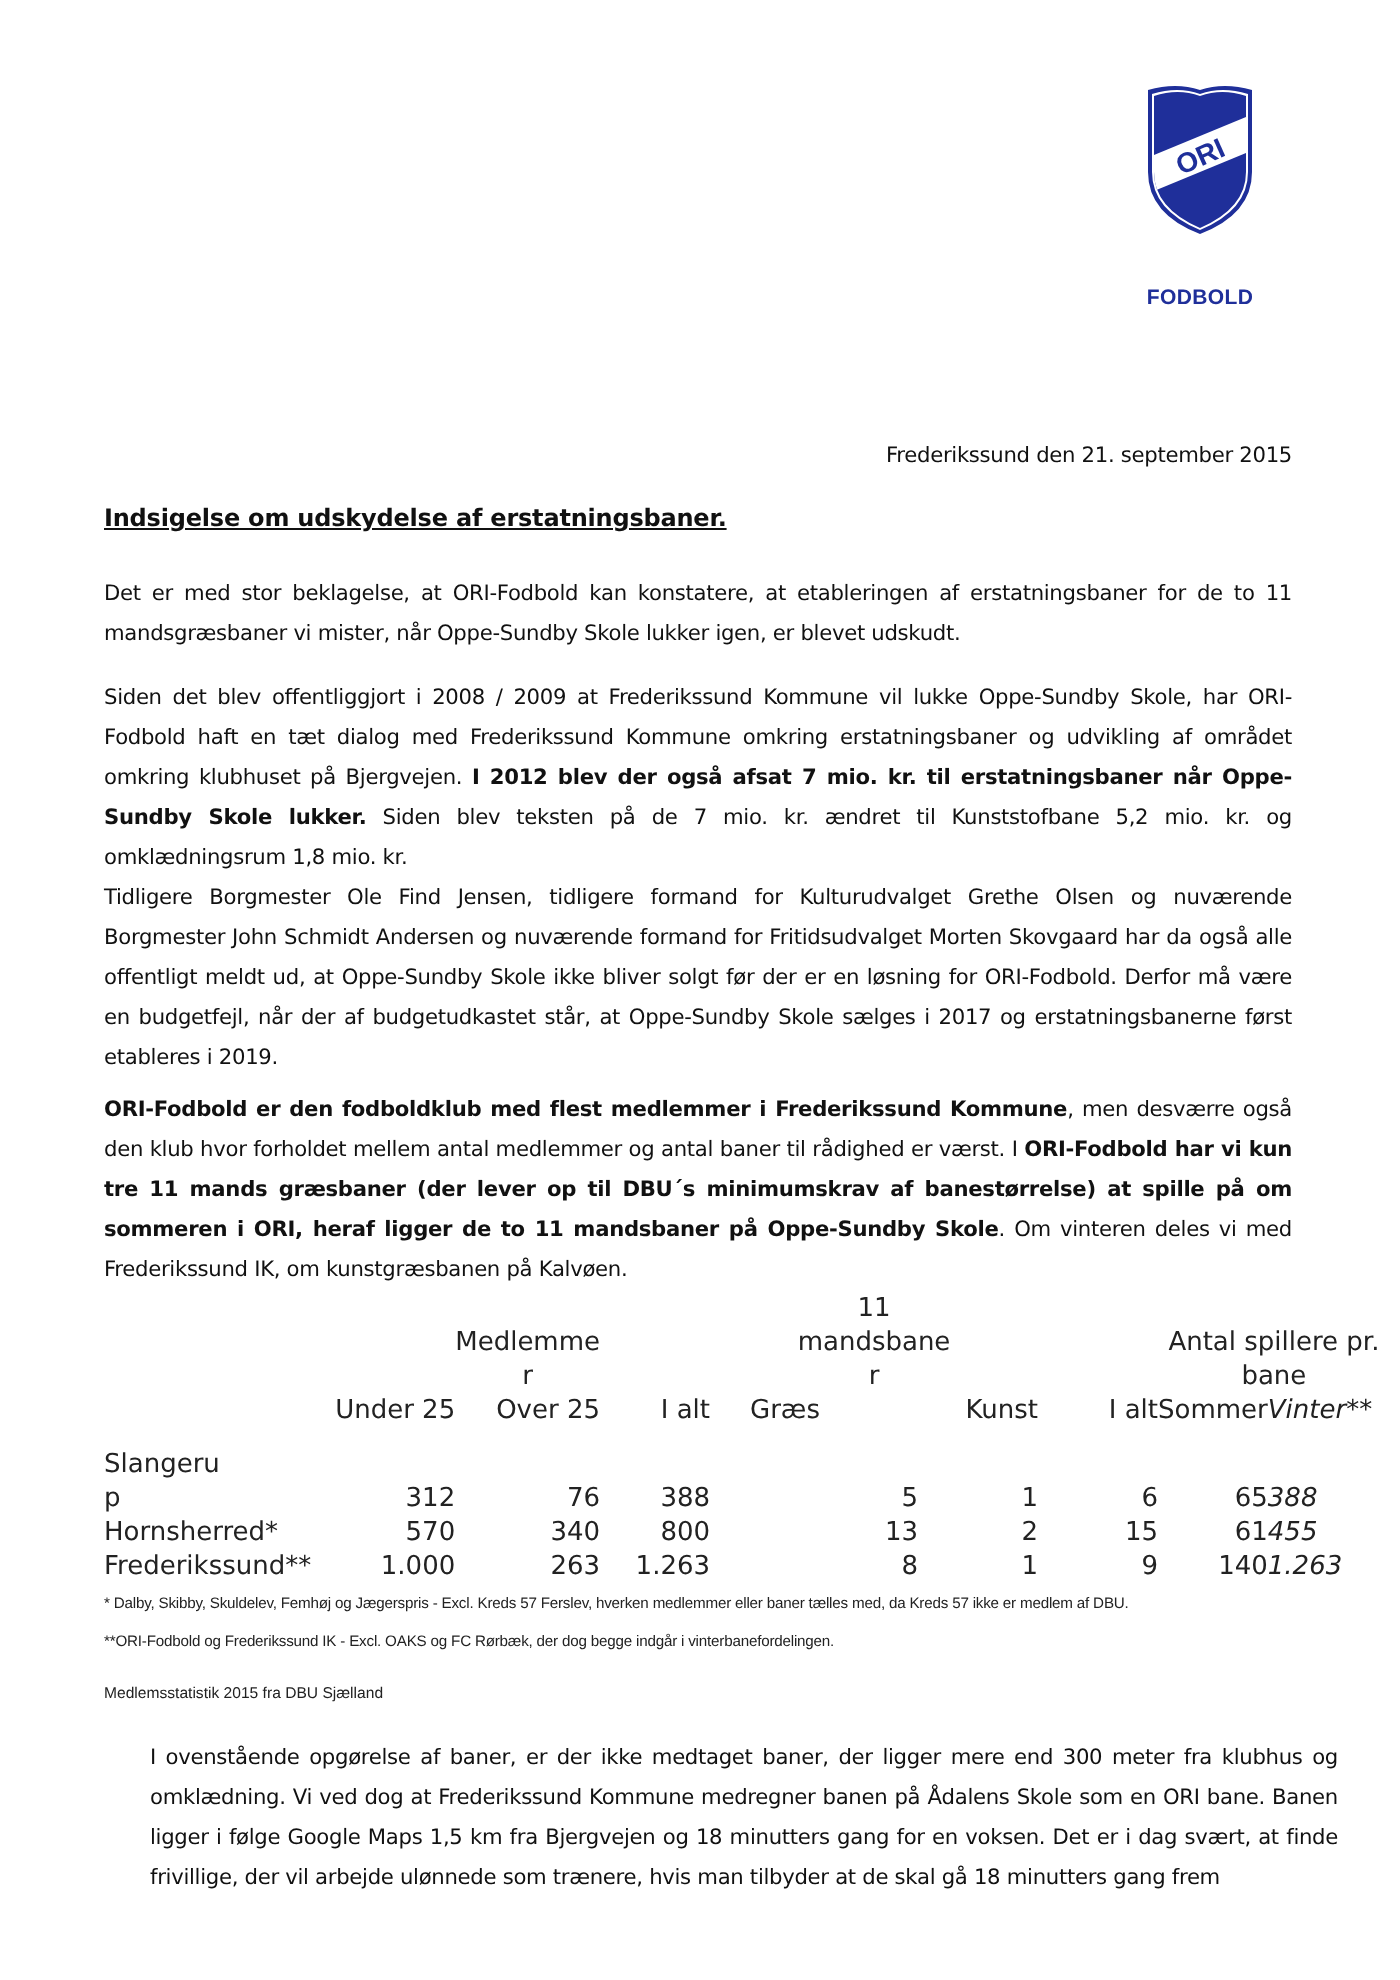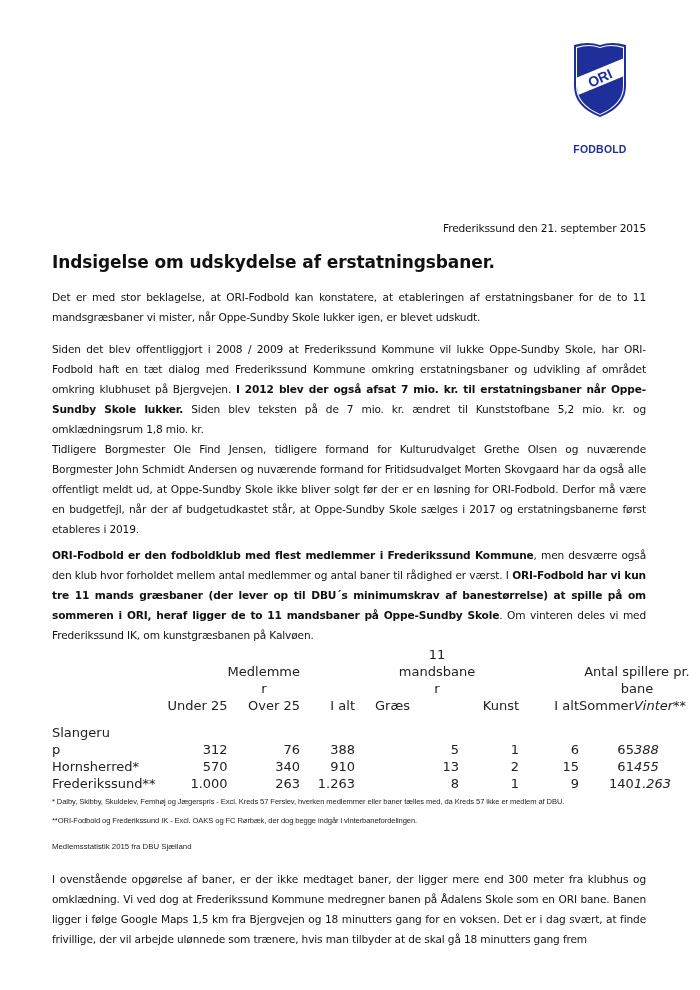--- a/index.html
+++ b/index.html
@@ -12,29 +12,29 @@
     .logo-text { position: absolute; left: 0; top: 77px; width: 58px; text-align: center;
       font-family: "Liberation Sans", sans-serif; font-weight: bold; font-size: 10.5px;
       color: #1f2f9a; letter-spacing: 0.2px; margin-top: 24px; }
 
     .body-text { font-family: "DejaVu Sans", sans-serif; font-size: 10.6px; line-height: 20px; letter-spacing: -0.15px; }
     .address { position: absolute; left: 52px; top: 133px; }
     .address div { height: 19px; line-height: 19px; }
 
     .dateline { position: absolute; left: 400px; top: 218px; width: 246px; text-align: right; }
 
-    .title { position: absolute; left: 52px; top: 252px; font-weight: bold; font-size: 17px; letter-spacing: -0.1px; }
+    .title { position: absolute; left: 52px; top: 252px; font-weight: bold; font-size: 12px; letter-spacing: -0.1px; text-decoration: underline; }
 
     .para { position: absolute; left: 52px; width: 594px; text-align: justify; }
     .para b { font-weight: bold; }
     .p1 { top: 287px; }
     .p2 { top: 339px; }
     .p3 { top: 439px; }
     .p4 { top: 545px; }
-    .p5 { top: 869px; }
+    .p5 { top: 869px; margin-left: 23px; }
 
     table.stats { position: absolute; left: 52px; top: 646px; border-collapse: collapse;
       font-family: "DejaVu Sans", sans-serif; font-size: 13px; color: #222; }
     table.stats td { padding: 0; height: 17px; line-height: 17px; white-space: nowrap; vertical-align: bottom; }
     .c0 { width: 80px; text-align: left; }
     .c1 { width: 72px; text-align: right; }
     .c2 { width: 66px; text-align: right; }
     .c3 { width: 55px; text-align: right; }
     .c4 { width: 84px; text-align: right; }
     .c5 { width: 60px; text-align: right; }
@@ -148,21 +148,21 @@
       <td class="c4">5</td>
       <td class="c5">1</td>
       <td class="c6">6</td>
       <td class="c7">65</td>
       <td class="c8">388</td>
     </tr>
     <tr>
       <td class="c0">Hornsherred*</td>
       <td class="c1">570</td>
       <td class="c2">340</td>
-      <td class="c3">910</td>
+      <td class="c3">800</td>
       <td class="c4">13</td>
       <td class="c5">2</td>
       <td class="c6">15</td>
       <td class="c7">61</td>
       <td class="c8">455</td>
     </tr>
     <tr>
       <td class="c0">Frederikssund**</td>
       <td class="c1">1.000</td>
       <td class="c2">263</td>

